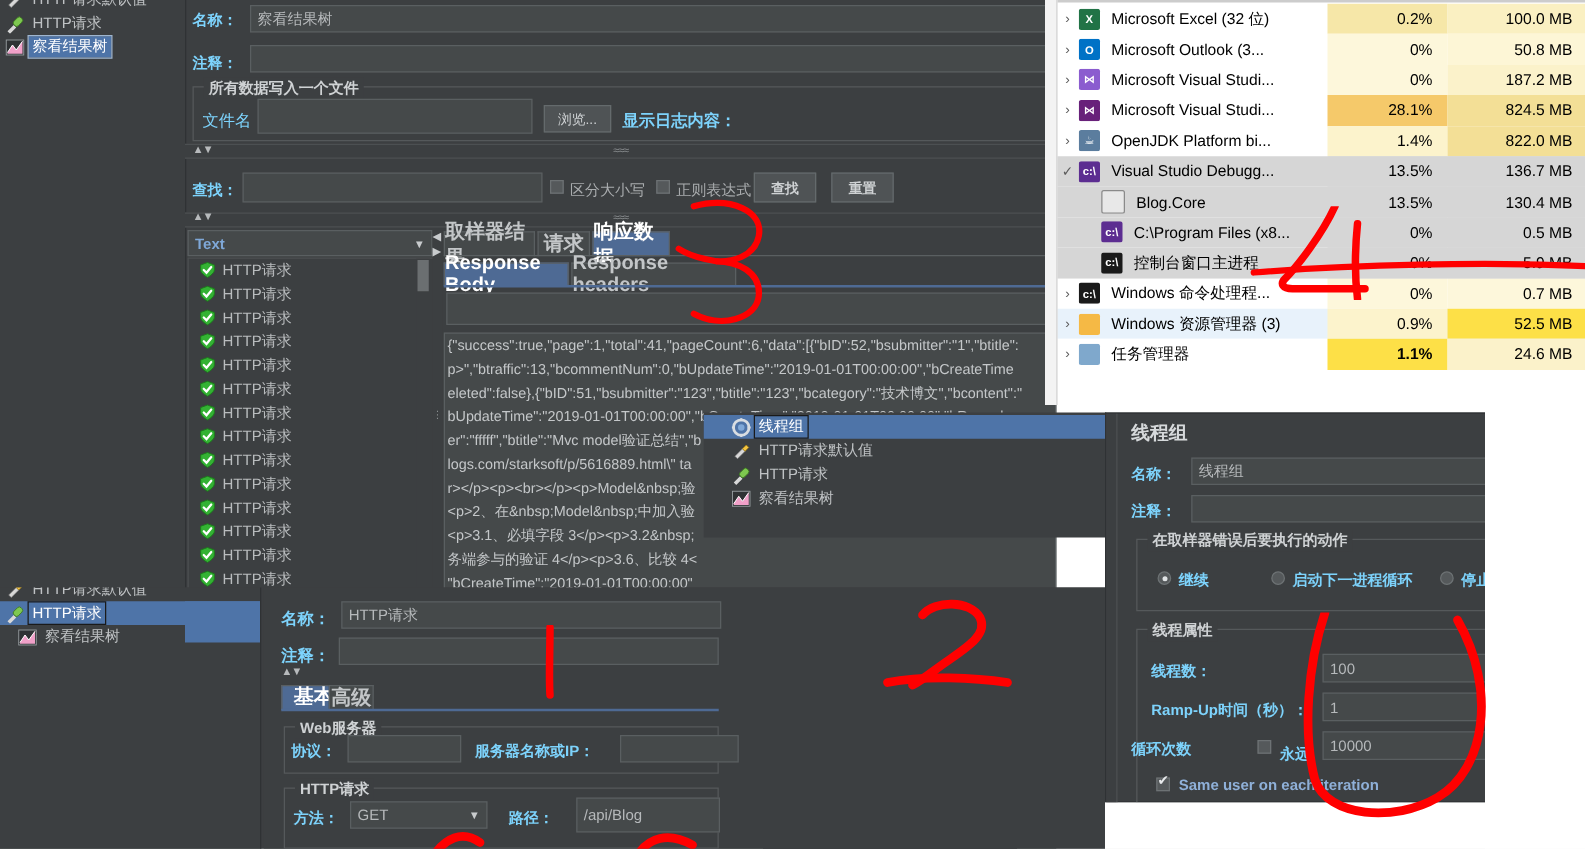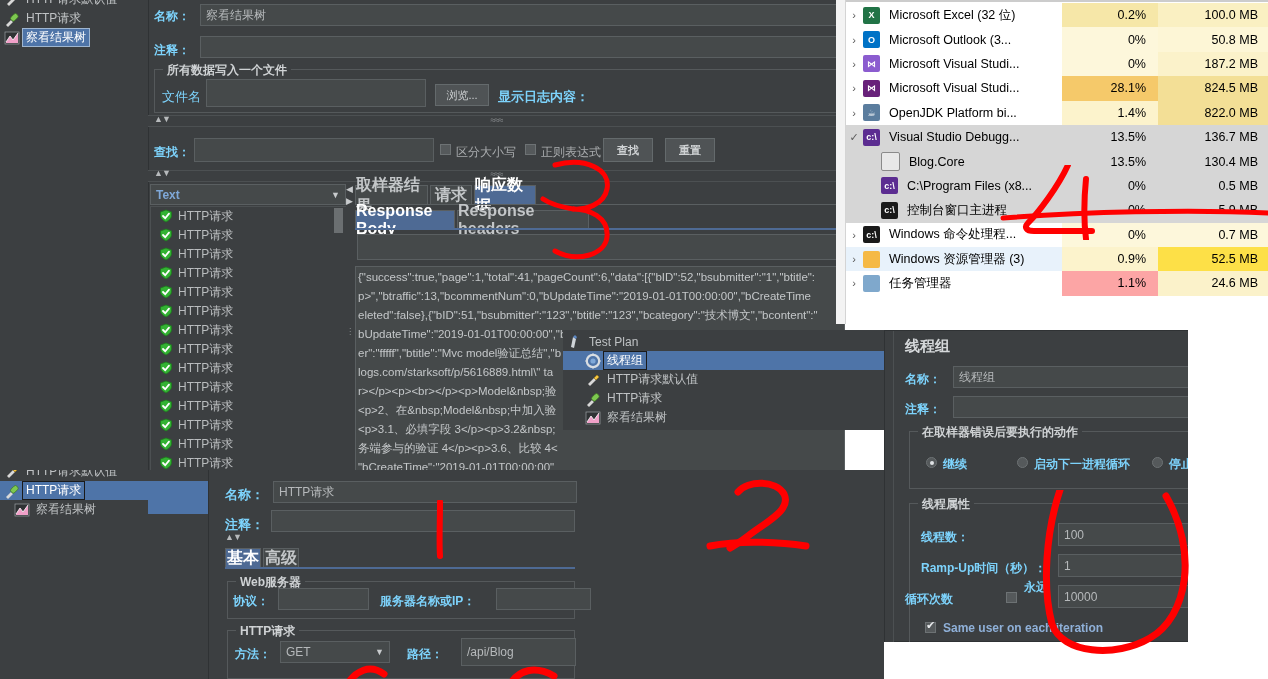--- a/index.html
+++ b/index.html
@@ -312,27 +312,20 @@
           <div>务端参与的验证 4&lt;/p&gt;&lt;p&gt;3.6、比较 4&lt;</div>
           <div>"bCreateTime":"2019-01-01T00:00:00"</div>
           <div>1一．Model验证标记11、启用客户端验</div>
         </div>
     </div>
   </div>
 </div>
 
 <div class="jm" style="left:563px;top:330px;width:322px;height:100px;background:#3c3f41;">
   <div id="overlay-tree-body" style="padding-top:2px;">
-      <div class="tnode" style="padding-left: 4px;">
-        <span class="ico"><svg width="16" height="16" viewBox="0 0 16 16">
-            <path d="M4 13 L6 3 L9 5 L7 14 Z" fill="#cfd4d8"></path>
-            <path d="M6 3 L8 1 L10 3 L9 5 Z" fill="#5b87c4"></path>
-          </svg></span>
-        <span class="lbl">Test Plan</span>
-      </div>
       <div class="tnode sel" style="background: rgb(78, 116, 168); padding-left: 22px;">
         <span class="ico"><svg width="16" height="16" viewBox="0 0 16 16">
             <circle cx="8" cy="8" r="6.2" fill="none" stroke="#d8dde2" stroke-width="2.2"></circle>
             <circle cx="8" cy="8" r="2.6" fill="#7fa8d8"></circle>
             <g stroke="#d8dde2" stroke-width="1.6">
               <line x1="8" y1="0.5" x2="8" y2="3"></line>
               <line x1="8" y1="13" x2="8" y2="15.5"></line>
               <line x1="0.5" y1="8" x2="3" y2="8"></line>
               <line x1="13" y1="8" x2="15.5" y2="8"></line>
             </g>
@@ -406,21 +399,21 @@
     <div class="jm-label" style="position:absolute;left:14px;top:16px;font-size:13px;">名称：</div>
     <div class="jm-field" style="position:absolute;left:62px;top:11px;width:304px;height:22px;">
       <span>HTTP请求</span>
     </div>
 
     <div class="jm-label" style="position:absolute;left:14px;top:46px;font-size:13px;">注释：</div>
     <div class="jm-field" style="position:absolute;left:60px;top:40px;width:304px;height:22px;"></div>
 
     <span class="updown" style="position:absolute;left:14px;top:62px;">▲▼</span>
 
-    <div class="jm-tab sel" style="position:absolute;left:14px;top:78px;width:36px;height:20px;">
+    <div class="jm-tab sel" style="position:absolute;left:14px;top:78px;width:52px;height:20px;align-items:flex-end;">
       <span>基本</span>
     </div>
     <div class="jm-tab" style="position:absolute;left:52px;top:78px;width:36px;height:20px;">
       <span>高级</span>
     </div>
     <div style="position:absolute;left:14px;top:97px;width:350px;height:2px;background:#4e6a94;"></div>
 
     <div class="jm-group" style="left:16px;top:111px;width:348px;height:38px;">
       <span class="jm-group-title">Web服务器</span>
     </div>
@@ -477,21 +470,21 @@
     <span>100</span>
   </div>
 
   <span class="jm-label" style="position:absolute;left:36px;top:229px;">Ramp-Up时间（秒）：</span>
   <div class="jm-field" style="position:absolute;left:173px;top:223px;width:133px;height:23px;">
     <span>1</span>
   </div>
 
   <span class="jm-label" style="position:absolute;left:20px;top:260px;font-family:Liberation Mono, monospace;">循环次数</span>
   <span class="cbx" style="position:absolute;left:121px;top:261px;"></span>
-  <span class="jm-label" style="position:absolute;left:139px;top:248px;">永远</span>
+  <span class="jm-label" style="position:absolute;left:139px;top:264px;">永远</span>
   <div class="jm-field" style="position:absolute;left:173px;top:254px;width:133px;height:23px;">
     <span>10000</span>
   </div>
 
   <span class="cbx onb" style="position:absolute;left:40px;top:291px;"></span>
   <span style="position:absolute;left:58px;top:290px;color:#8fb0d8;font-weight:bold;font-size:12px;">Same user on each iteration</span>
 </div>
 
 <div class="tm" style="left:845px;top:0;width:423px;height:324px;">
   <div style="position:absolute;left:0;top:0;width:423px;height:2px;background:#cccccc;"></div>
@@ -594,21 +587,21 @@
         </span>
         <span class="tmcpu" style="background:#fcf3cc;height:100%;display:flex;align-items:center;justify-content:flex-end;">0.9%</span>
         <span class="tmmem" style="background:#fde047;height:100%;display:flex;align-items:center;justify-content:flex-end;">52.5 MB</span>
       </div>
       <div class="tmrow" style="background: rgb(255, 255, 255);">
         <span class="chev">›</span>
         <span class="tmname" style="padding-left:0px;">
           <span class="tmicon" style="background:#7fa8cc;"></span>
           <span>任务管理器</span>
         </span>
-        <span class="tmcpu" style="background:#fca5a5;height:100%;display:flex;align-items:center;justify-content:flex-end;">1.1%</span>
+        <span class="tmcpu" style="background:#fde047;height:100%;display:flex;align-items:center;justify-content:flex-end;font-weight:bold;">1.1%</span>
         <span class="tmmem" style="background:#fbf2ca;height:100%;display:flex;align-items:center;justify-content:flex-end;">24.6 MB</span>
       </div>
     </div>
 </div>
 <div style="position:absolute;left:836px;top:0;width:9px;height:324px;background:#f3f3f3;
             border-right:1px solid #d4d4d4;"></div>
 
 <div style="position:absolute;left:1188px;top:324px;width:80px;height:355px;background:#ffffff;"></div>
 <div style="position:absolute;left:884px;top:642px;width:384px;height:37px;background:#ffffff;"></div>
 

